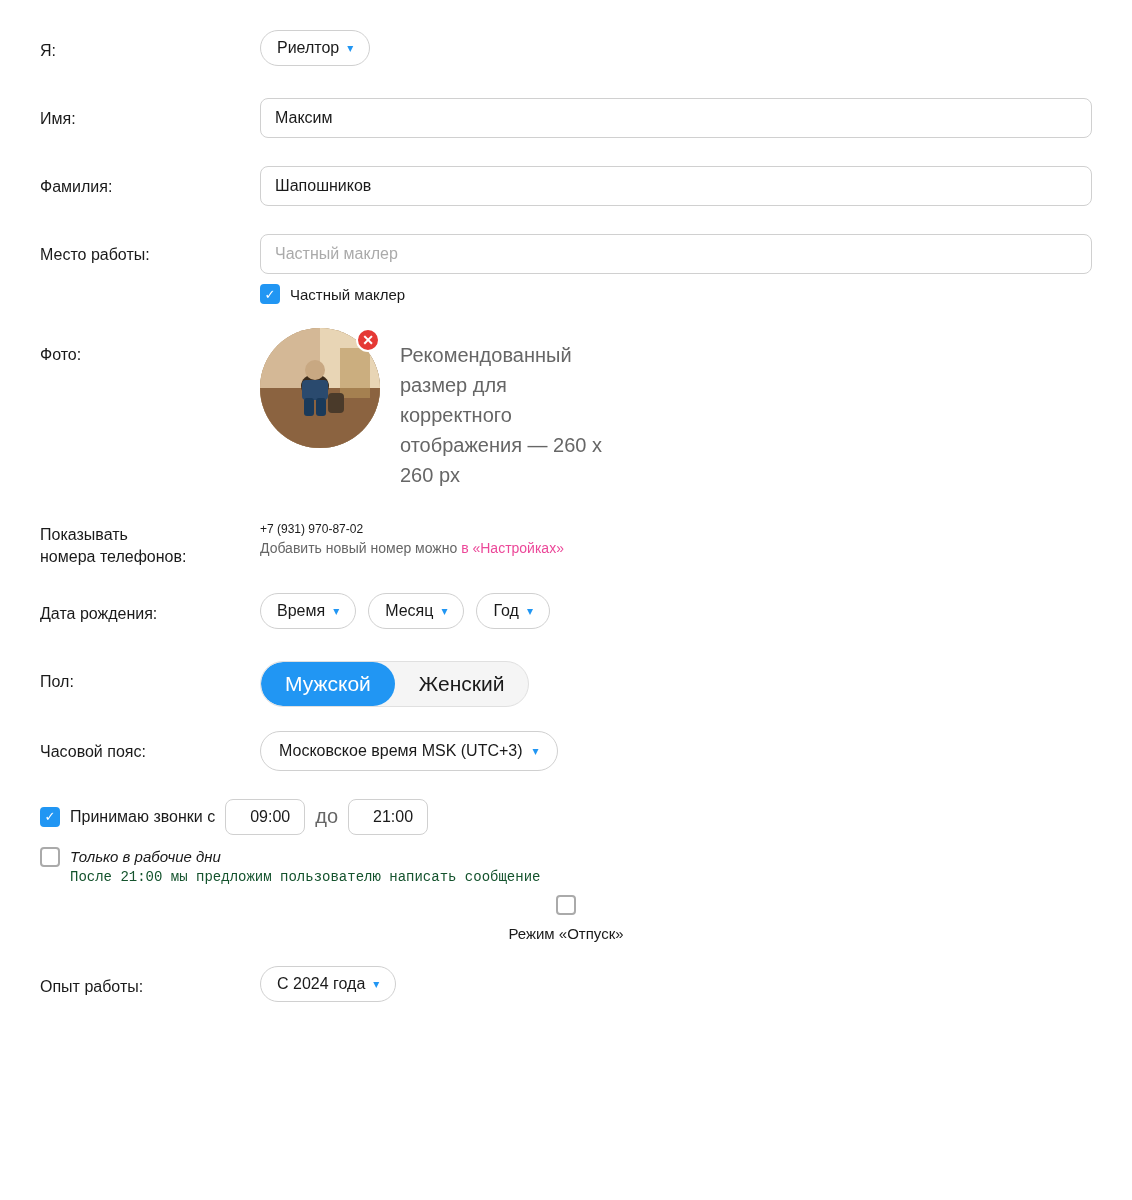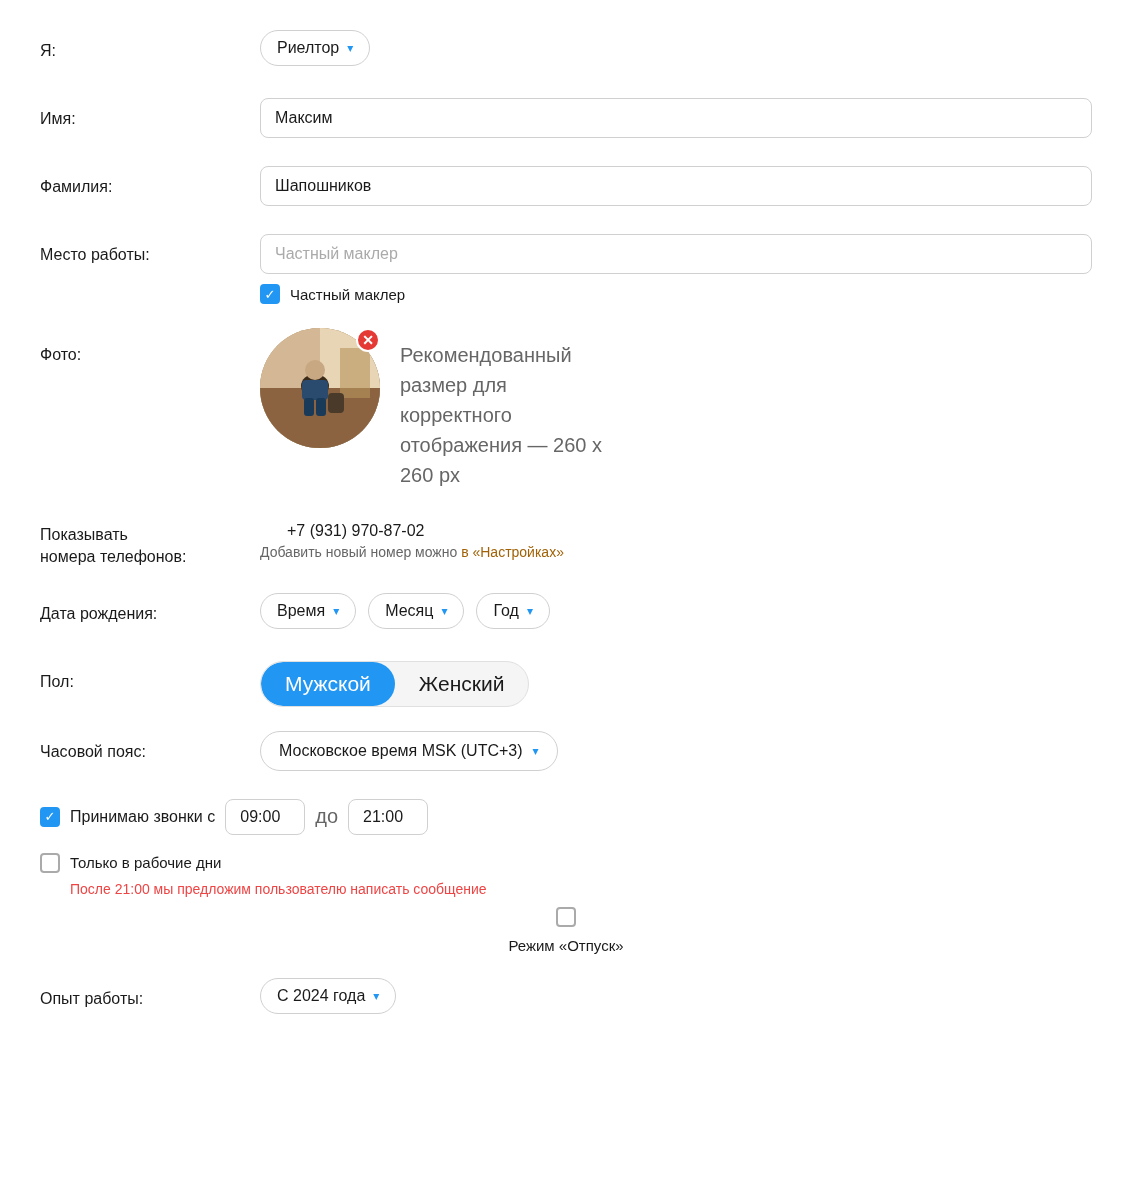--- a/index.html
+++ b/index.html
@@ -132,31 +132,30 @@
       font-size: 20px;
       color: #666;
       line-height: 1.5;
       padding-top: 12px;
       max-width: 220px;
     }
     .phone-section {
       padding-top: 8px;
     }
     .phone-number {
-      font-size: 16px;
+      font-size: 12px;
       color: #1a1a1a;
       margin-bottom: 4px;
-      margin-left: 27px;
     }
     .phone-hint {
       font-size: 14px;
       color: #666;
     }
     .phone-hint a {
-      color: #a16207;
+      color: #ec4899;
       text-decoration: none;
     }
     .birth-date-row {
       display: flex;
       gap: 12px;
       align-items: center;
     }
     .gender-toggle {
       display: inline-flex;
       border-radius: 24px;
@@ -199,40 +198,41 @@
       align-items: center;
       gap: 10px;
       flex-wrap: wrap;
     }
     .time-input {
       border: 1.5px solid #d0d0d0;
       border-radius: 8px;
       padding: 8px 14px;
       font-size: 16px;
       width: 80px;
-      text-align: left;
+      text-align: right;
       color: #1a1a1a;
     }
     .time-sep {
       font-size: 20px;
       color: #666;
     }
     .work-time-label {
       font-size: 16px;
       color: #1a1a1a;
     }
     .checkbox-label {
       font-size: 15px;
       color: #1a1a1a;
     }
     .hint-text {
       font-size: 14px;
-      color: #ef4444;
-      margin-top: 8px;
+      color: #14532d;
+      margin-top: 2px;
       margin-left: 30px;
+      font-family: Liberation Mono, monospace;
     }
     .vacation-row {
       display: flex;
       align-items: center;
       gap: 10px;
       margin-top: 10px;
       flex-direction: column;
     }
   </style>
 </head>
@@ -369,21 +369,21 @@
   <div class="form-control">
     <div class="work-time-row">
       <div class="checkbox-custom">
         <span class="checkmark">✓</span>
       </div>
       <span class="work-time-label">Принимаю звонки с</span>
       <input class="time-input" type="text" value="09:00" style="">
       <span class="time-sep">до</span>
       <input class="time-input" type="text" value="21:00" style="">
     </div>
-    <div class="checkbox-row" style="margin-top:18px;">
+    <div class="checkbox-row" style="margin-top:12px;font-style:italic;">
       <div class="checkbox-custom unchecked">
         <span class="checkmark"></span>
       </div>
       <span class="checkbox-label">Только в рабочие дни</span>
     </div>
     <div class="hint-text">После 21:00 мы предложим пользователю написать сообщение</div>
     <div class="vacation-row">
       <div class="checkbox-custom unchecked">
         <span class="checkmark"></span>
       </div>

